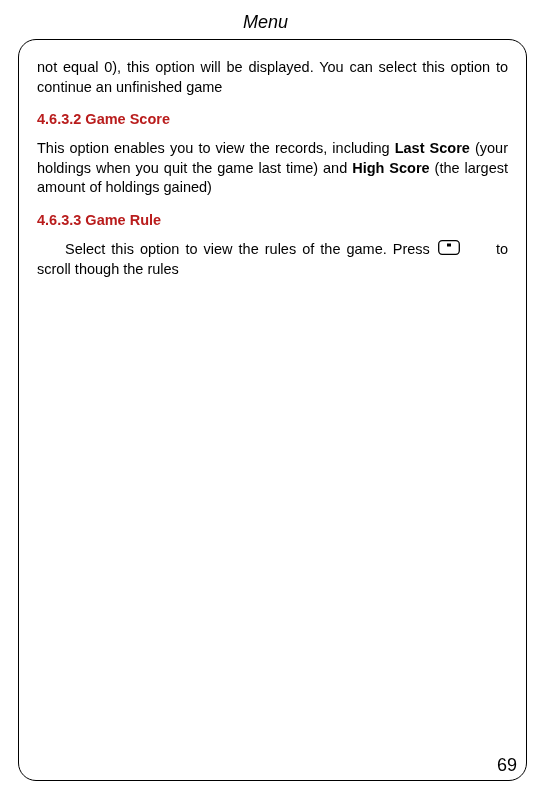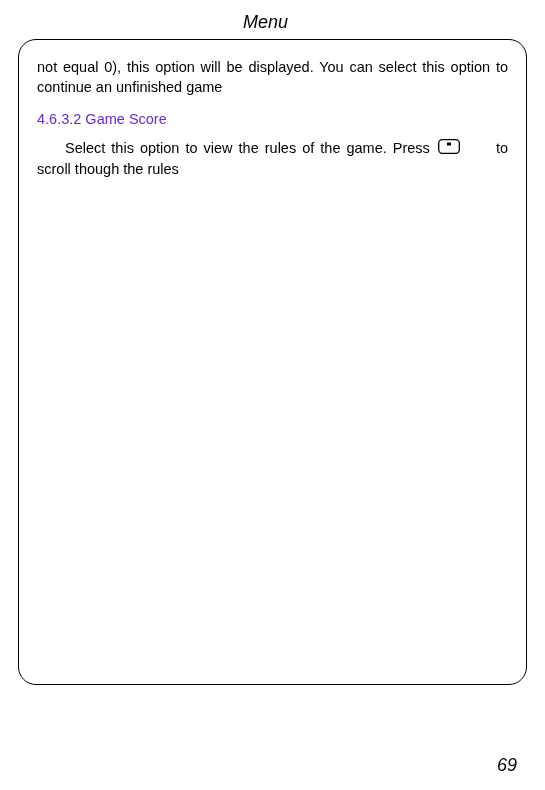--- a/index.html
+++ b/index.html
@@ -20,49 +20,48 @@
       font-style: italic;
       font-size: 18px;
       padding-right: 14px;
       padding-bottom: 6px;
       color: #000;
     }
     .content-frame {
       border: 1.5px solid #000;
       border-radius: 18px;
       width: 100%;
-      height: 646px;
+      height: 742px;
       padding: 18px 18px;
     }
     .para {
       font-size: 14.5px;
       color: #000;
       line-height: 1.35;
       text-align: justify;
       margin-bottom: 14px;
     }
     .heading {
       font-size: 14.5px;
-      font-weight: normal;
-      color: #6d28d9;
+      font-weight: bold;
+      color: #b91c1c;
       margin-bottom: 12px;
     }
     .bold {
       font-weight: bold;
     }
     .icon-inline {
       display: inline-block;
       vertical-align: middle;
       margin: 0 2px;
     }
     .page-number {
       position: absolute;
       bottom: 14px;
       right: 28px;
-      font-style: italic;
       font-size: 18px;
       color: #000;
     }
     .rule-line {
       display: inline;
       margin-left: 28px;
     }
   </style>
 </head>
 <body>
@@ -70,21 +69,25 @@
 <div class="header">
   <span>Menu</span>
 </div>
 
 <div class="content-frame">
 
   <p class="para">not equal 0), this option will be displayed. You can select this option to continue an unfinished game</p>
 
   <p class="heading">4.6.3.2 Game Score</p>
 
+  <p class="para">
+    <span>This option enables you to view the records, including </span><span class="bold">Last Score</span><span> (your holdings when you quit the game last time) and </span><span class="bold">High Score</span><span> (the largest amount of holdings gained)</span>
+  </p>
 
+  <p class="heading">4.6.3.3 Game Rule</p>
 
   <p class="para" style="text-align:justify; text-align-last:left;">
     <span class="rule-line">Select this option to view the rules of the game. Press </span>
     <span class="icon-inline">
       <svg width="22" height="15" viewBox="0 0 22 15">
         <rect x="0.7" y="0.7" width="20.6" height="13.6" rx="3.5" ry="3.5" fill="none" stroke="#000" stroke-width="1.3"></rect>
         <rect x="9" y="3.5" width="4" height="3" fill="#000"></rect>
       </svg>
     </span>
     <span class="rule-line"> to scroll though the rules</span>

